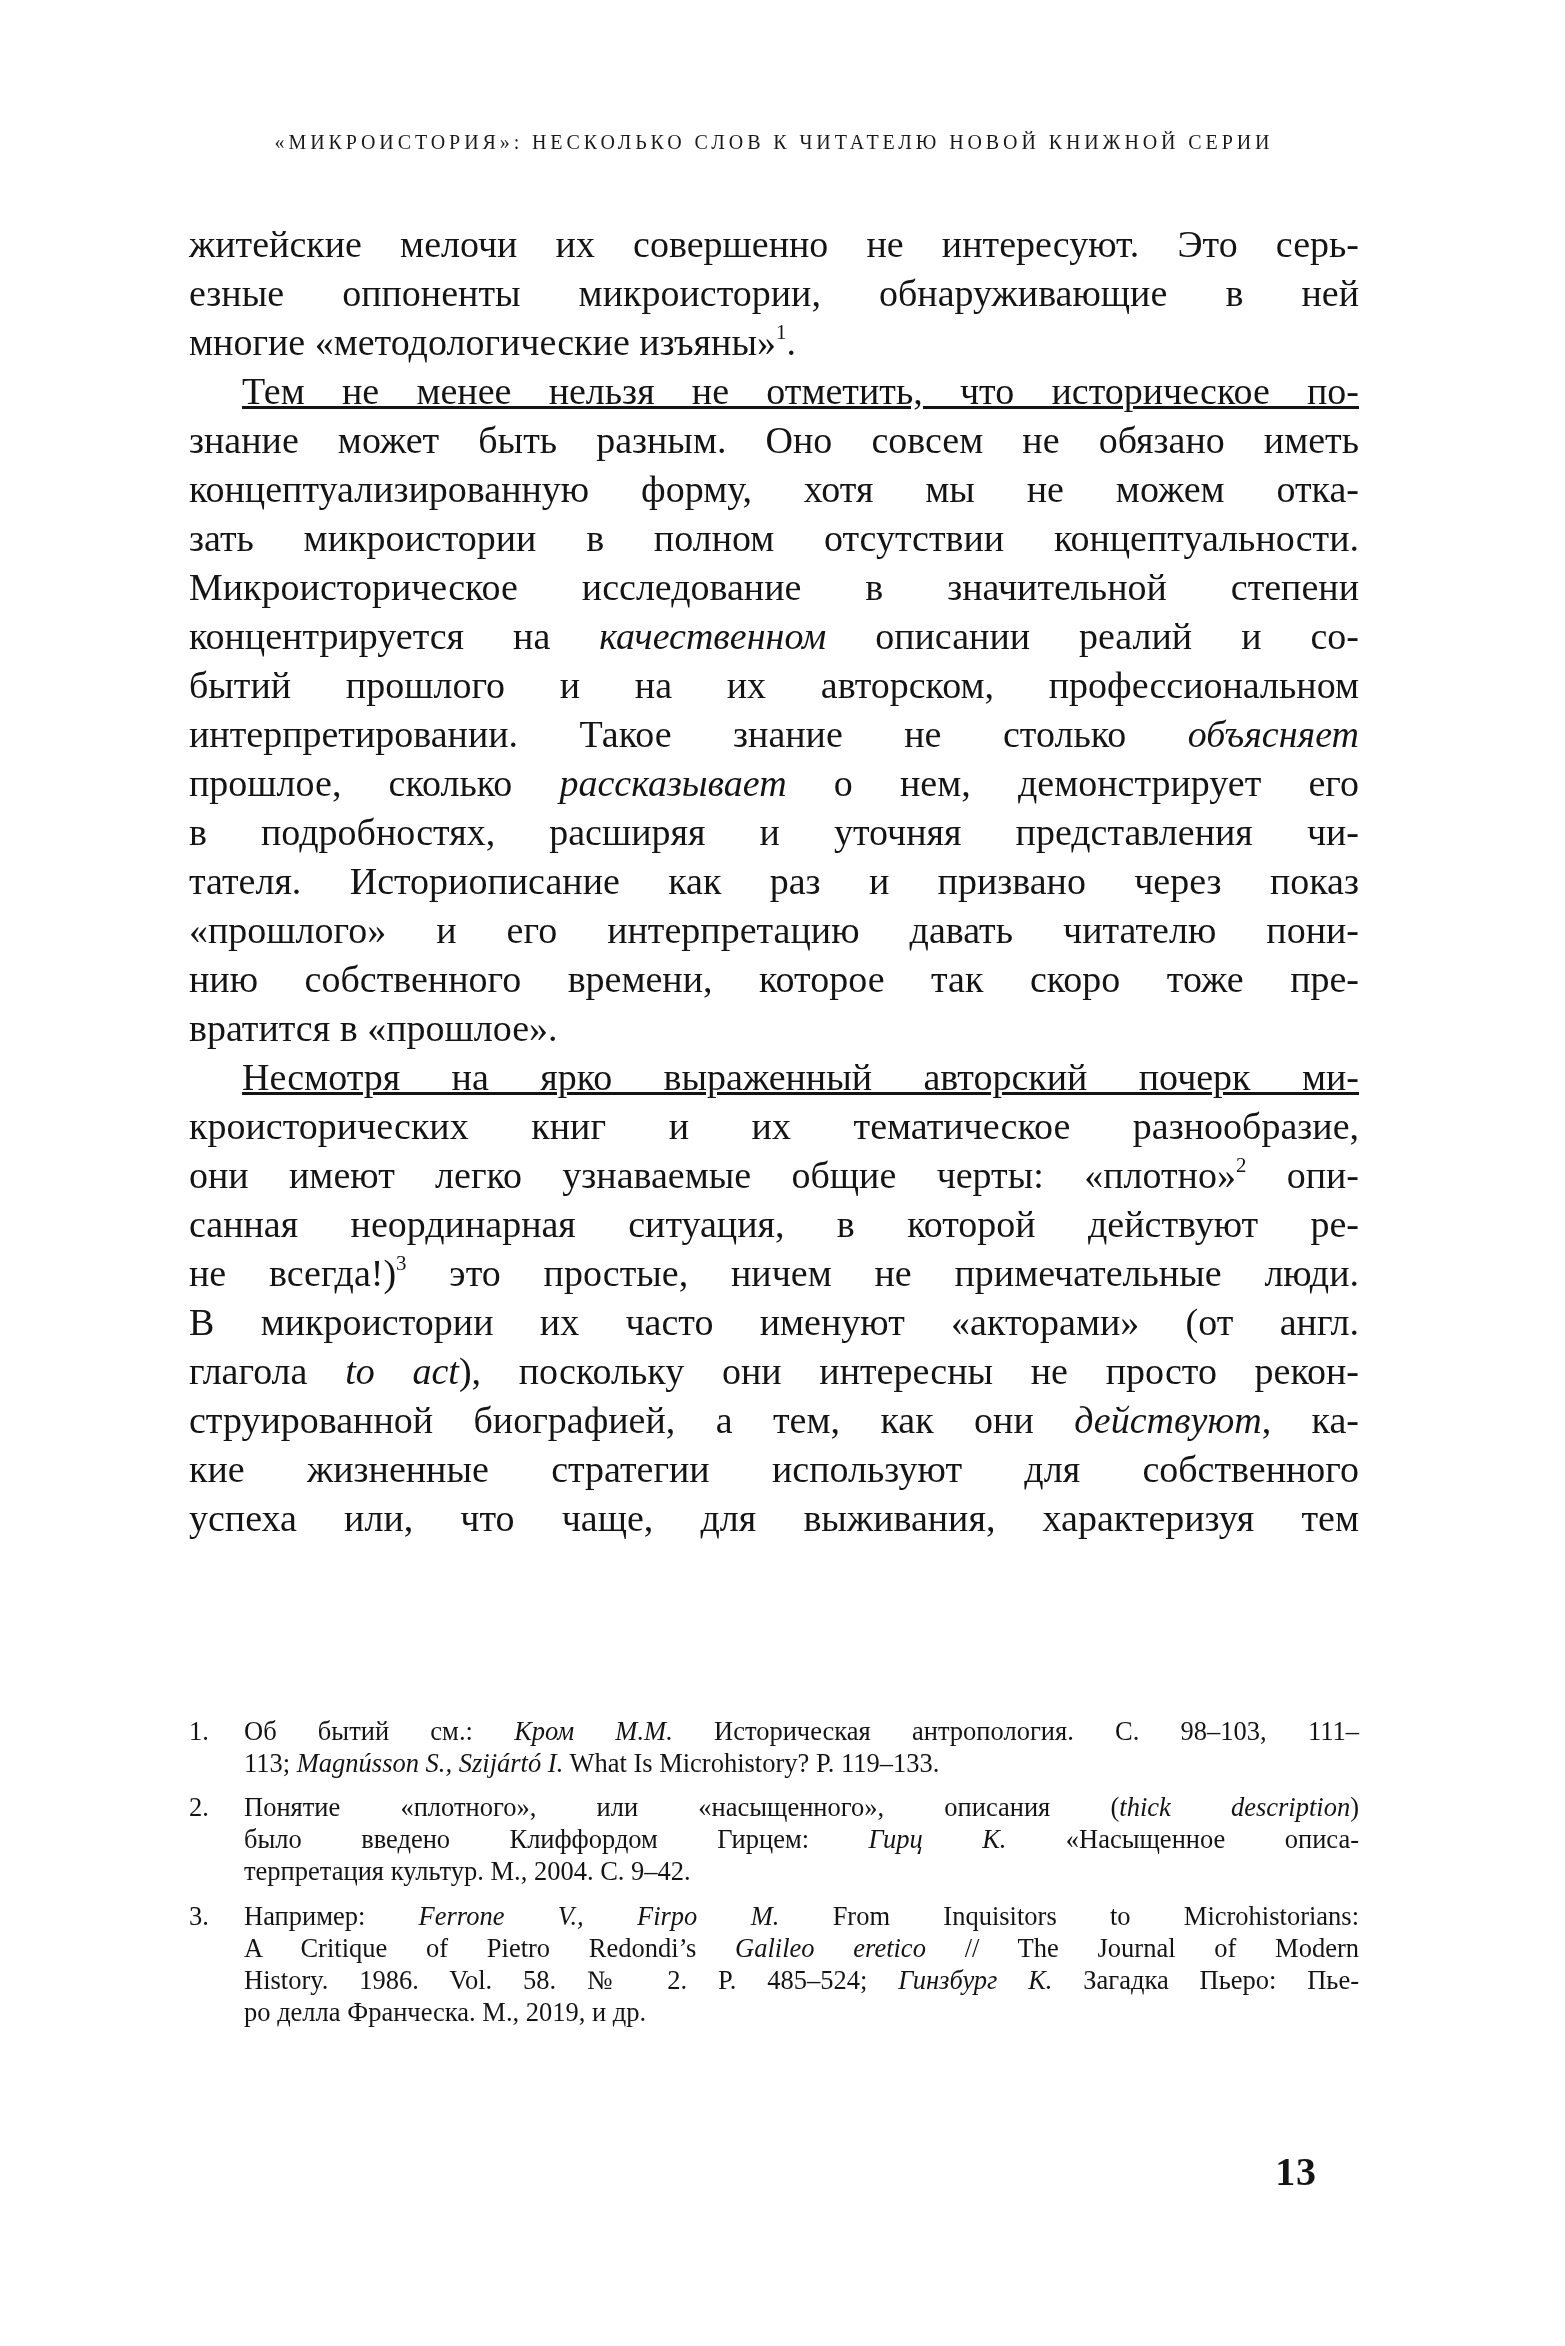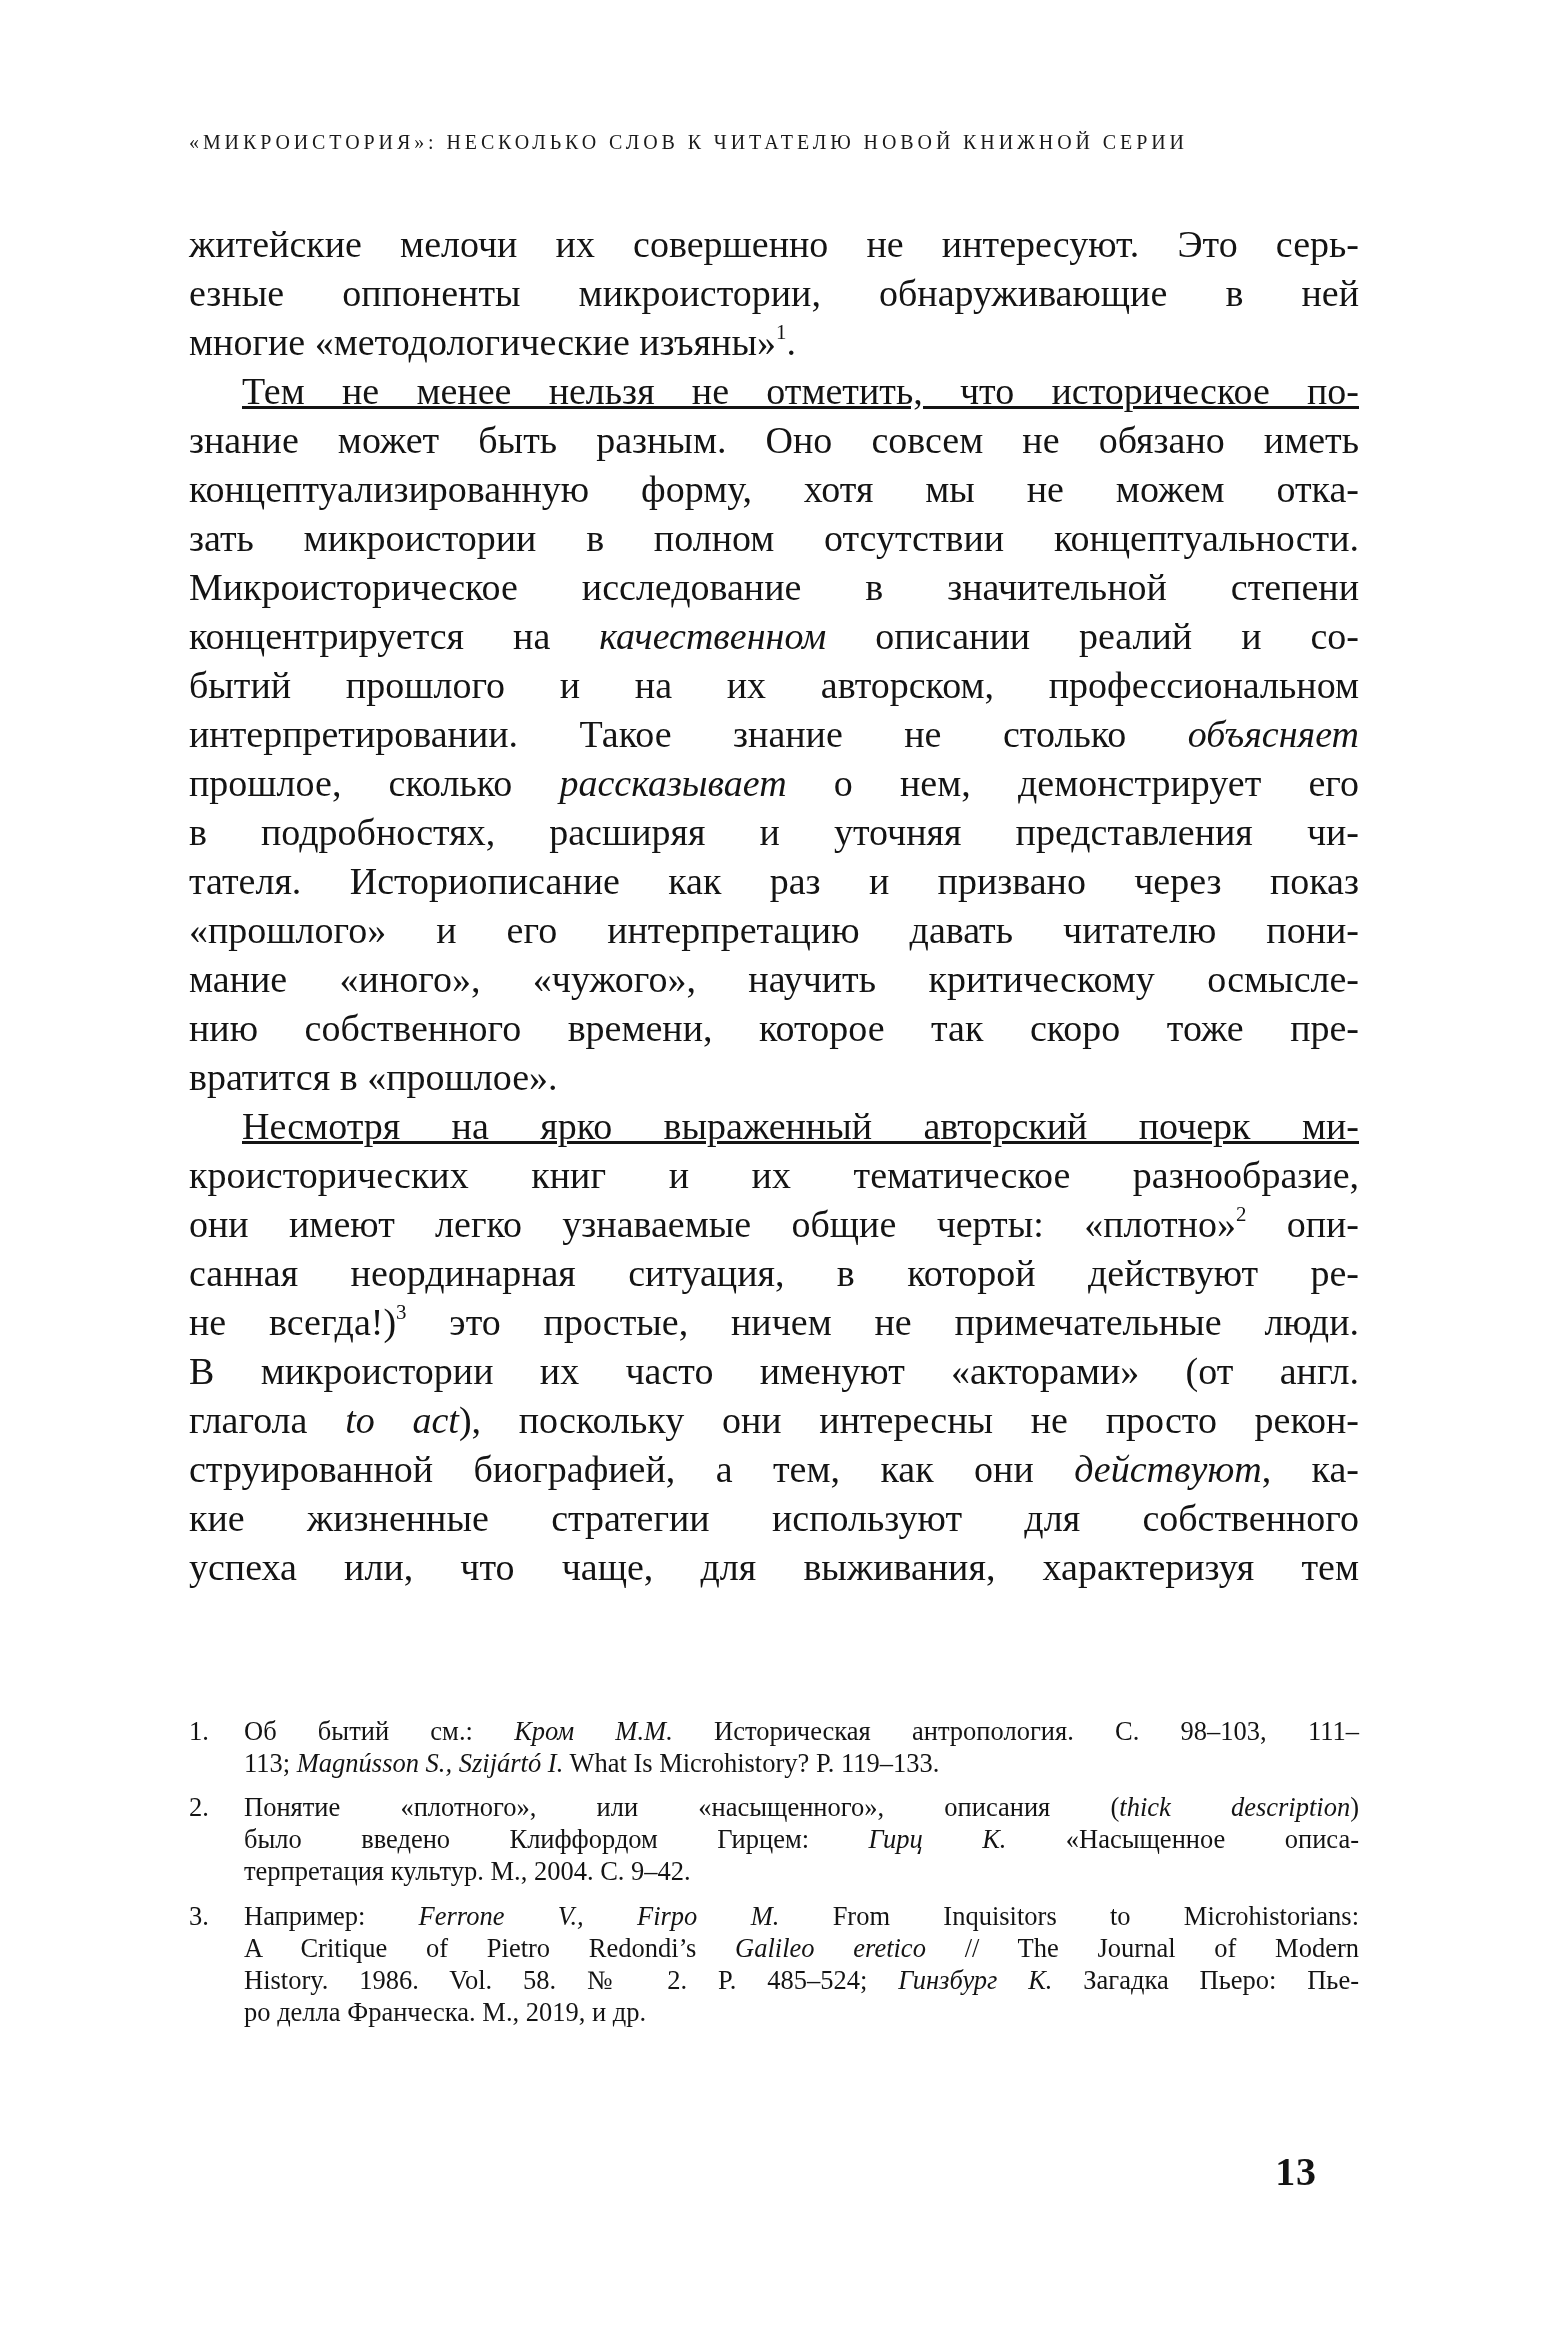--- a/index.html
+++ b/index.html
@@ -13,21 +13,21 @@
       position: relative;
       overflow: hidden;
       color: #141414;
       font-family: "Liberation Serif", "DejaVu Serif", serif;
     }
     .running-head {
       position: absolute;
       top: 131px;
       left: 189px;
       width: 1170px;
-      text-align: left;
+      text-align: center;
       font-size: 20px;
       letter-spacing: 3.9px;
       white-space: nowrap;
       color: #1a1a1a;
     }
     .body-text {
       position: absolute;
       top: 220px;
       left: 189px;
       width: 1170px;
@@ -111,21 +111,20 @@
     <span class="line">концептуализированную форму, хотя мы не можем отка-</span>
     <span class="line">зать микроистории в полном отсутствии концептуальности.</span>
     <span class="line">Микроисторическое исследование в значительной степени</span>
     <span class="line"><span>концентрируется на </span><em>качественном</em><span> описании реалий и со-</span></span>
     <span class="line">бытий прошлого и на их авторском, профессиональном</span>
     <span class="line"><span>интерпретировании. Такое знание не столько </span><em>объясняет</em></span>
     <span class="line"><span>прошлое, сколько </span><em>рассказывает</em><span> о нем, демонстрирует его</span></span>
     <span class="line">в подробностях, расширяя и уточняя представления чи-</span>
     <span class="line">тателя. Историописание как раз и призвано через показ</span>
     <span class="line">«прошлого» и его интерпретацию давать читателю пони-</span>
-    <span class="line">мание «иного», «чужого», научить критическому осмысле-</span>
     <span class="line">нию собственного времени, которое так скоро тоже пре-</span>
     <span class="line last">вратится в «прошлое».</span>
   </p>
 
   <p>
     <span class="line indent">Несмотря на ярко выраженный авторский почерк ми-</span>
     <span class="line">кроисторических книг и их тематическое разнообразие,</span>
     <span class="line"><span>они имеют легко узнаваемые общие черты: «плотно»</span><sup>2</sup><span> опи-</span></span>
     <span class="line">санная неординарная ситуация, в которой действуют ре-</span>
     <span class="line"><span>не всегда!)</span><sup>3</sup><span> это простые, ничем не примечательные люди.</span></span>

